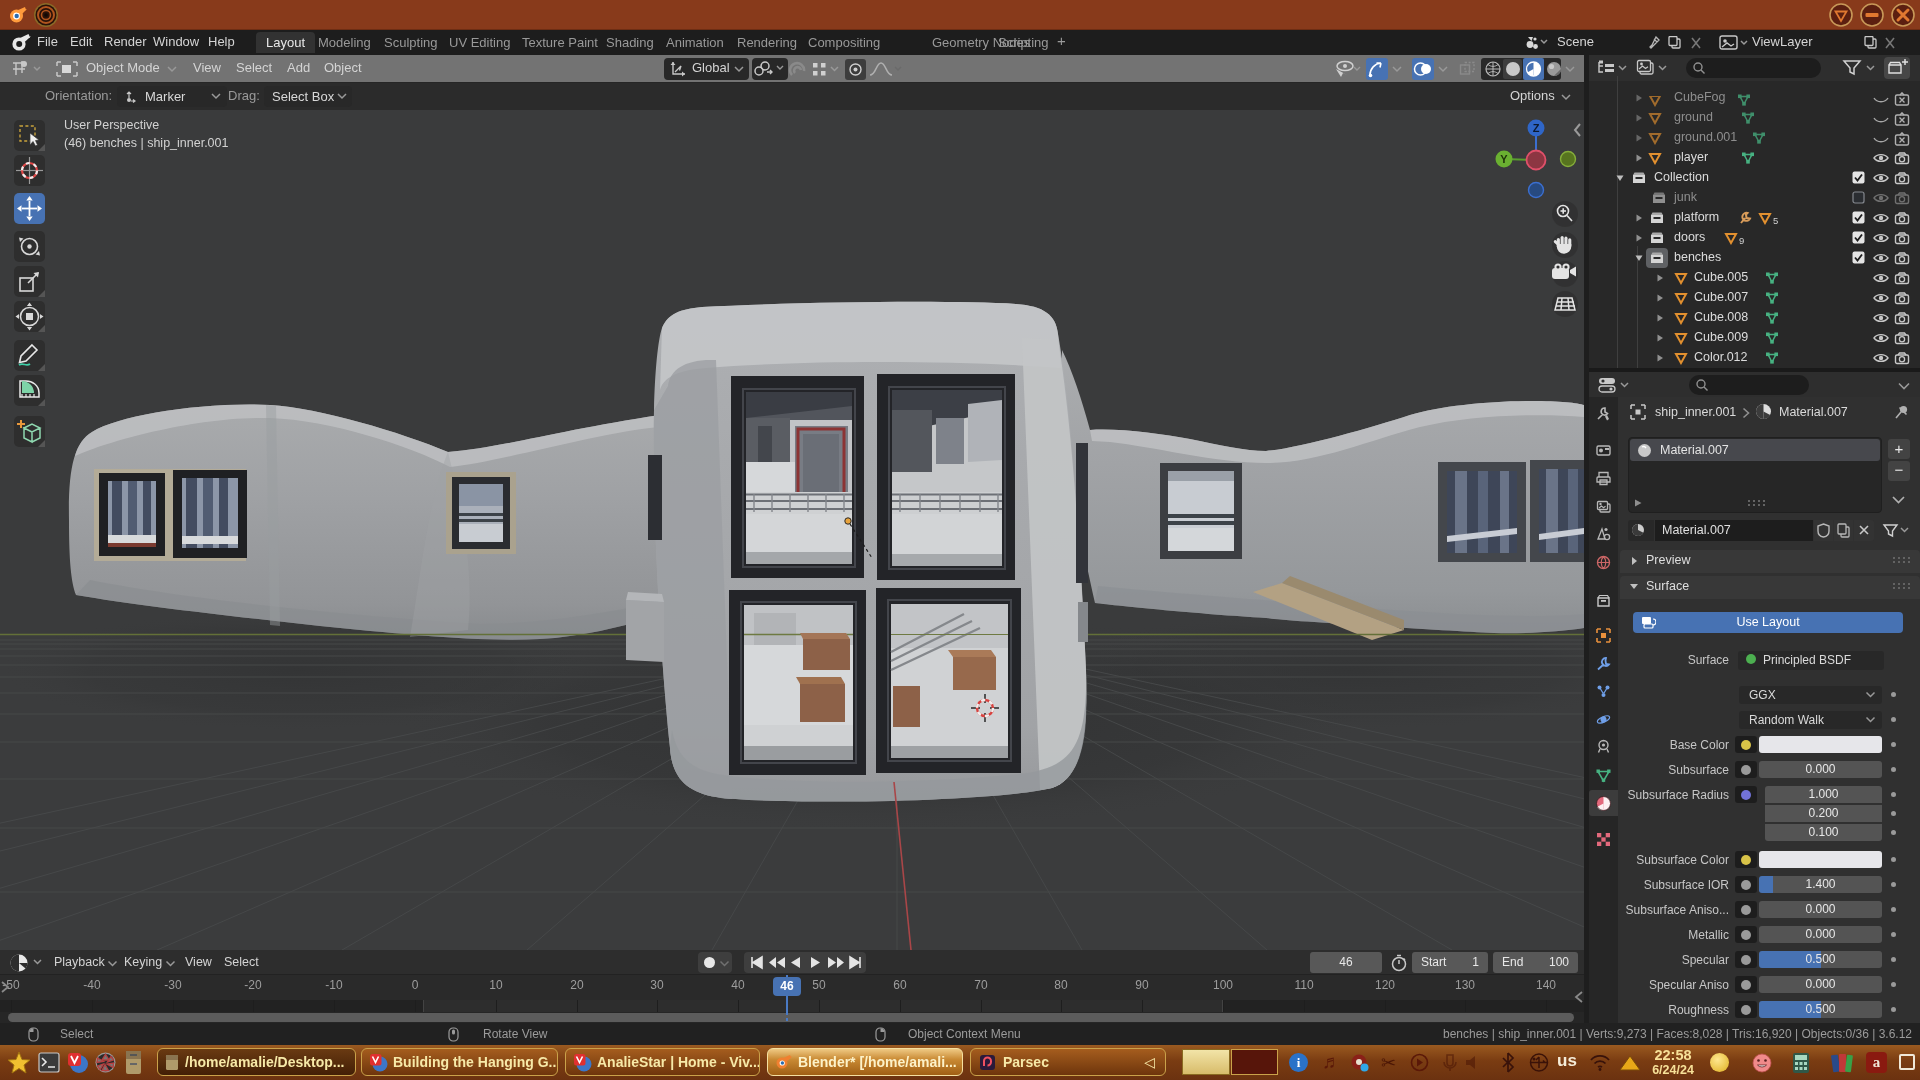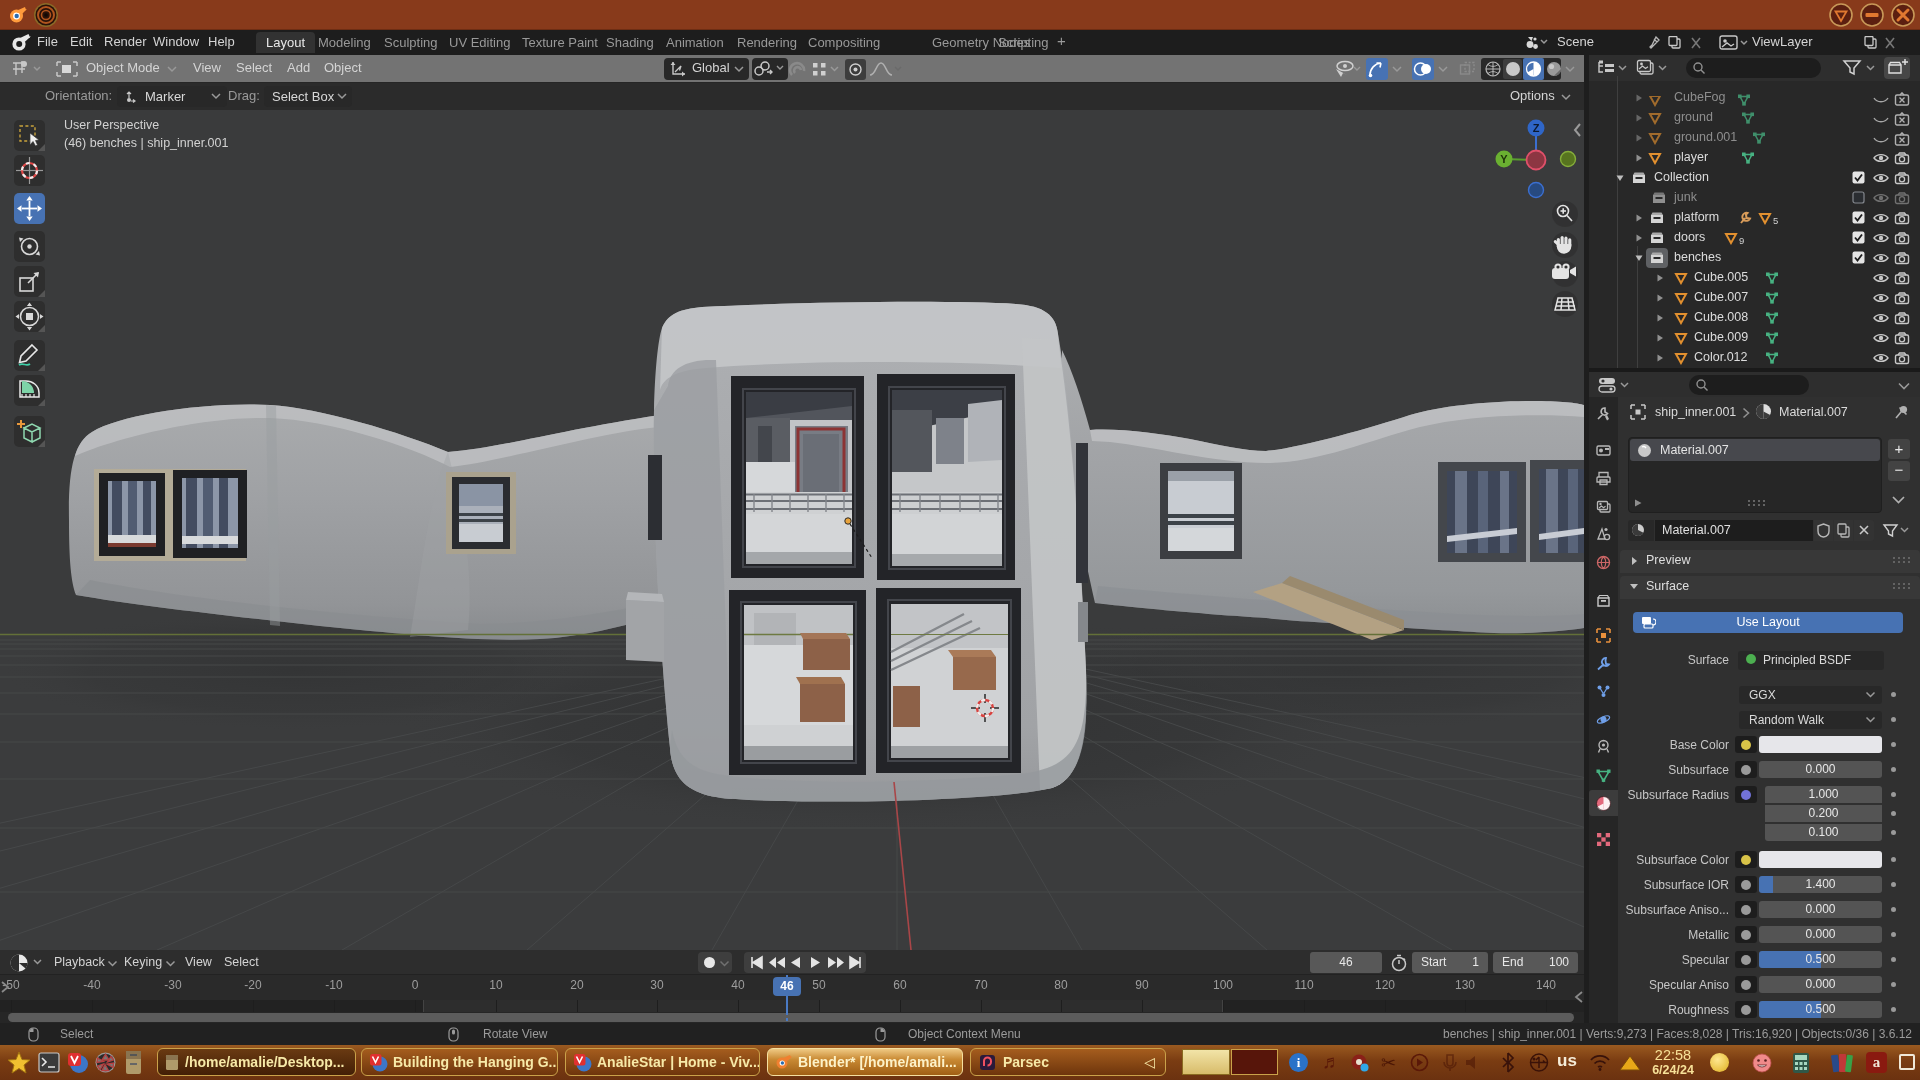--- a/index.html
+++ b/index.html
@@ -1512,21 +1512,21 @@
         <g stroke="#38120a" stroke-width="1.8" fill="none">
           <path d="M2,6 a12 12 0 0 1 18,0"></path>
           <path d="M5.5,9.5 a7.5 7.5 0 0 1 11,0"></path>
           <path d="M9,13 a3.5 3.5 0 0 1 4,0"></path>
         </g>
         <circle cx="11" cy="15.5" r="1.4" fill="#38120a"></circle>
       </svg>
     <svg class="abs" style="left:1619px;top:10px" width="22" height="16" viewBox="0 0 22 16">
         <path d="M11,1 L21,15 L1,15 Z" fill="#e8a818" stroke="#7a4a08" stroke-width="1"></path>
       </svg>
-    <div class="abs" style="left:1648px;top:3px;width:50px;text-align:center;color:#f7e098;font-size:14.5px;font-weight:normal;line-height:15px">22:58</div>
+    <div class="abs" style="left:1648px;top:3px;width:50px;text-align:center;color:#f7e098;font-size:14.5px;font-weight:bold;line-height:15px">22:58</div>
     <div class="abs" style="left:1645px;top:18px;width:56px;text-align:center;color:#f7e098;font-size:12.5px;font-weight:bold">6/24/24</div>
     <div class="abs" style="left:1710px;top:8px;width:19px;height:19px;border-radius:50%;background:radial-gradient(circle at 40% 35%,#ffe890,#e8c040 70%,#c89820)"></div>
     <svg class="abs" style="left:1752px;top:8px" width="20" height="20" viewBox="0 0 20 20">
         <circle cx="10" cy="10" r="9" fill="#f08a8a"></circle>
         <circle cx="10" cy="10" r="9" fill="none" stroke="#c05050" stroke-width="0.8"></circle>
         <circle cx="6.5" cy="7.5" r="1.3" fill="#5a2020"></circle>
         <circle cx="13.5" cy="7.5" r="1.3" fill="#5a2020"></circle>
         <path d="M5.5,12 a5 3.5 0 0 0 9,0 Z" fill="#fff" stroke="#5a2020" stroke-width="0.8"></path>
       </svg>
     <svg class="abs" style="left:1791px;top:7px" width="20" height="22" viewBox="0 0 20 22">

